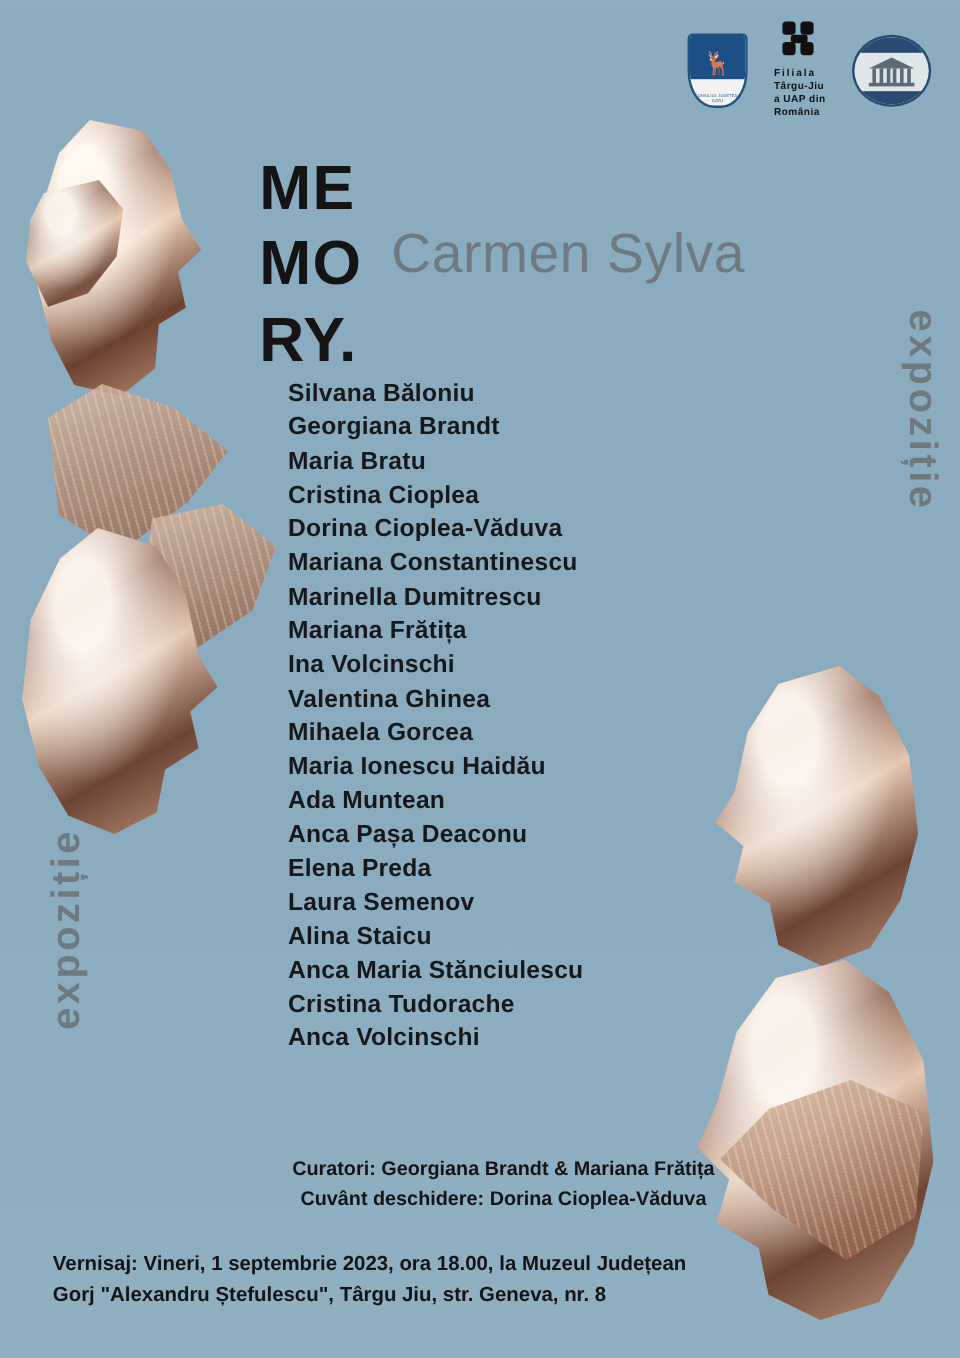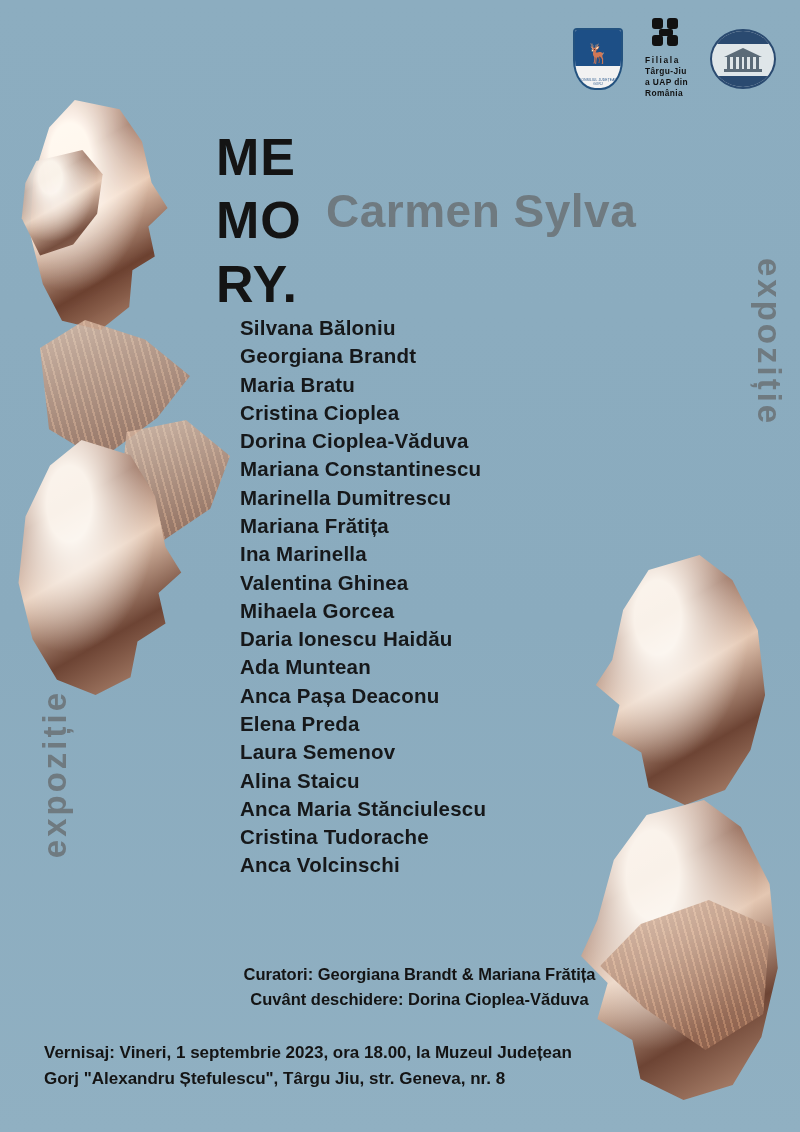--- a/index.html
+++ b/index.html
@@ -224,21 +224,21 @@
     color: #141414;
     letter-spacing: 1px;
     line-height: 1.22;
     position: relative;
   }
   .carmen {
     position: absolute;
     left: 110px;
     top: 58px;
     font-size: 46px;
-    font-weight: bold;
+    font-weight: normal;
     color: #6f7a80;
     letter-spacing: .5px;
     white-space: nowrap;
   }
 
   
   .artists {
     position: absolute;
     left: 236px;
     top: 310px;
@@ -360,24 +360,24 @@
   <div class="artists">
     <ul>
       <li>Silvana Băloniu</li>
       <li>Georgiana Brandt</li>
       <li>Maria Bratu</li>
       <li>Cristina Cioplea</li>
       <li>Dorina Cioplea-Văduva</li>
       <li>Mariana Constantinescu</li>
       <li>Marinella Dumitrescu</li>
       <li>Mariana Frătița</li>
-      <li>Ina Marinella</li>
+      <li>Ina Volcinschi</li>
       <li>Valentina Ghinea</li>
       <li>Mihaela Gorcea</li>
-      <li>Daria Ionescu Haidău</li>
+      <li>Maria Ionescu Haidău</li>
       <li>Ada Muntean</li>
       <li>Anca Pașa Deaconu</li>
       <li>Elena Preda</li>
       <li>Laura Semenov</li>
       <li>Alina Staicu</li>
       <li>Anca Maria Stănciulescu</li>
       <li>Cristina Tudorache</li>
       <li>Anca Volcinschi</li>
     </ul>
   </div>

